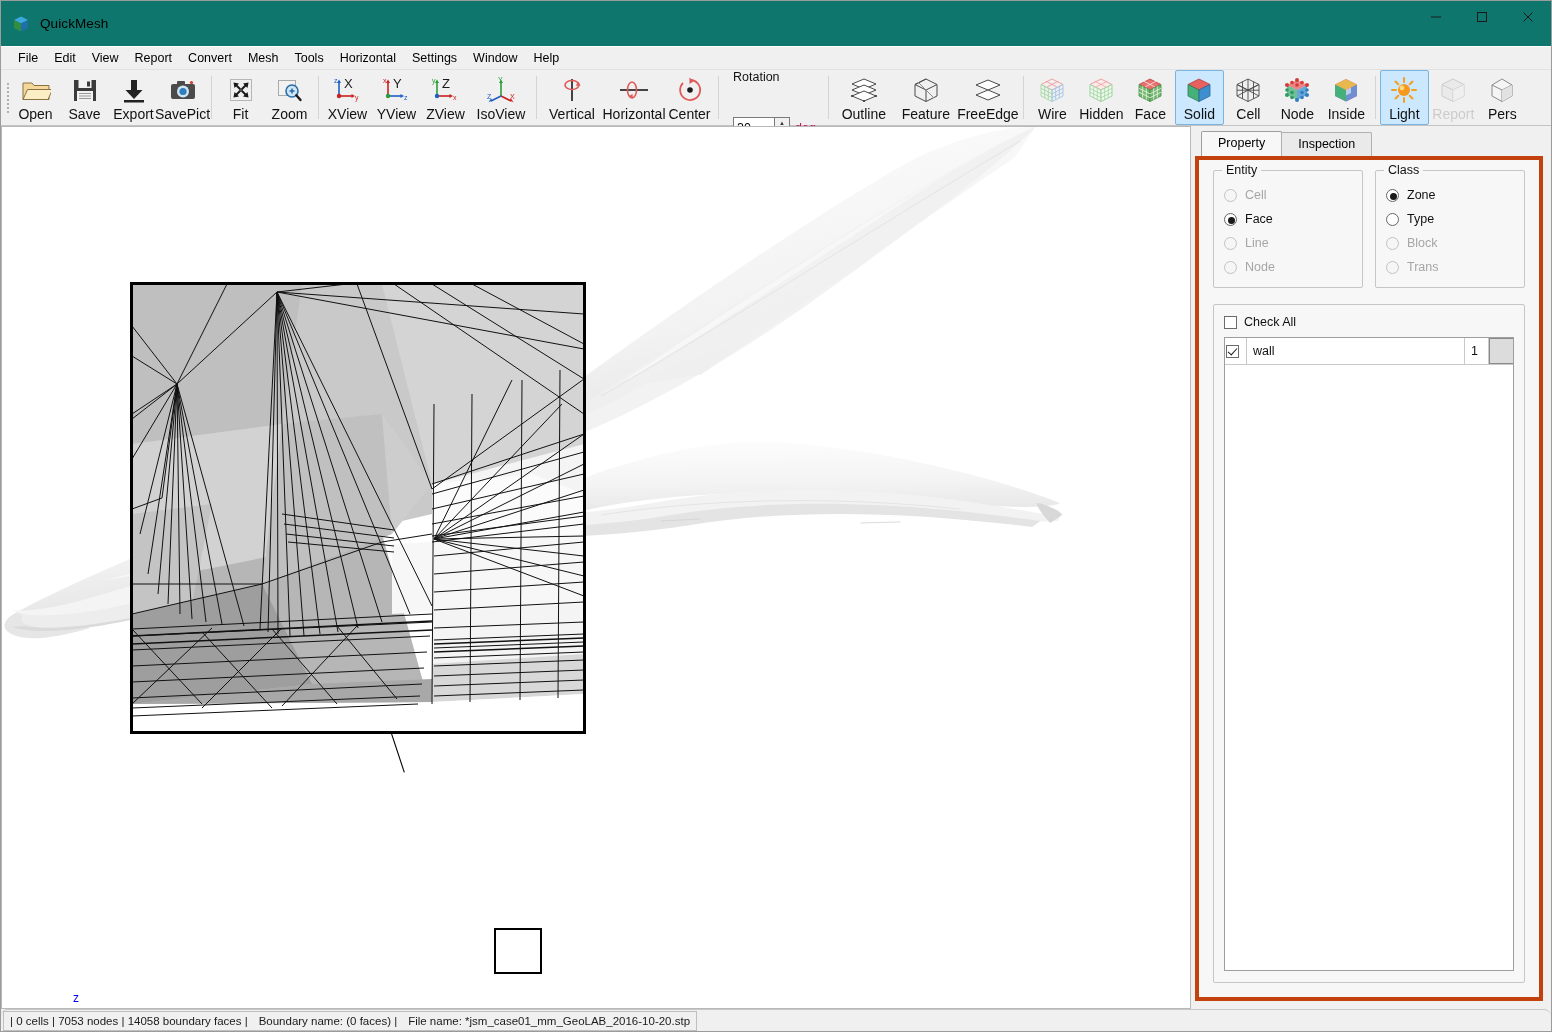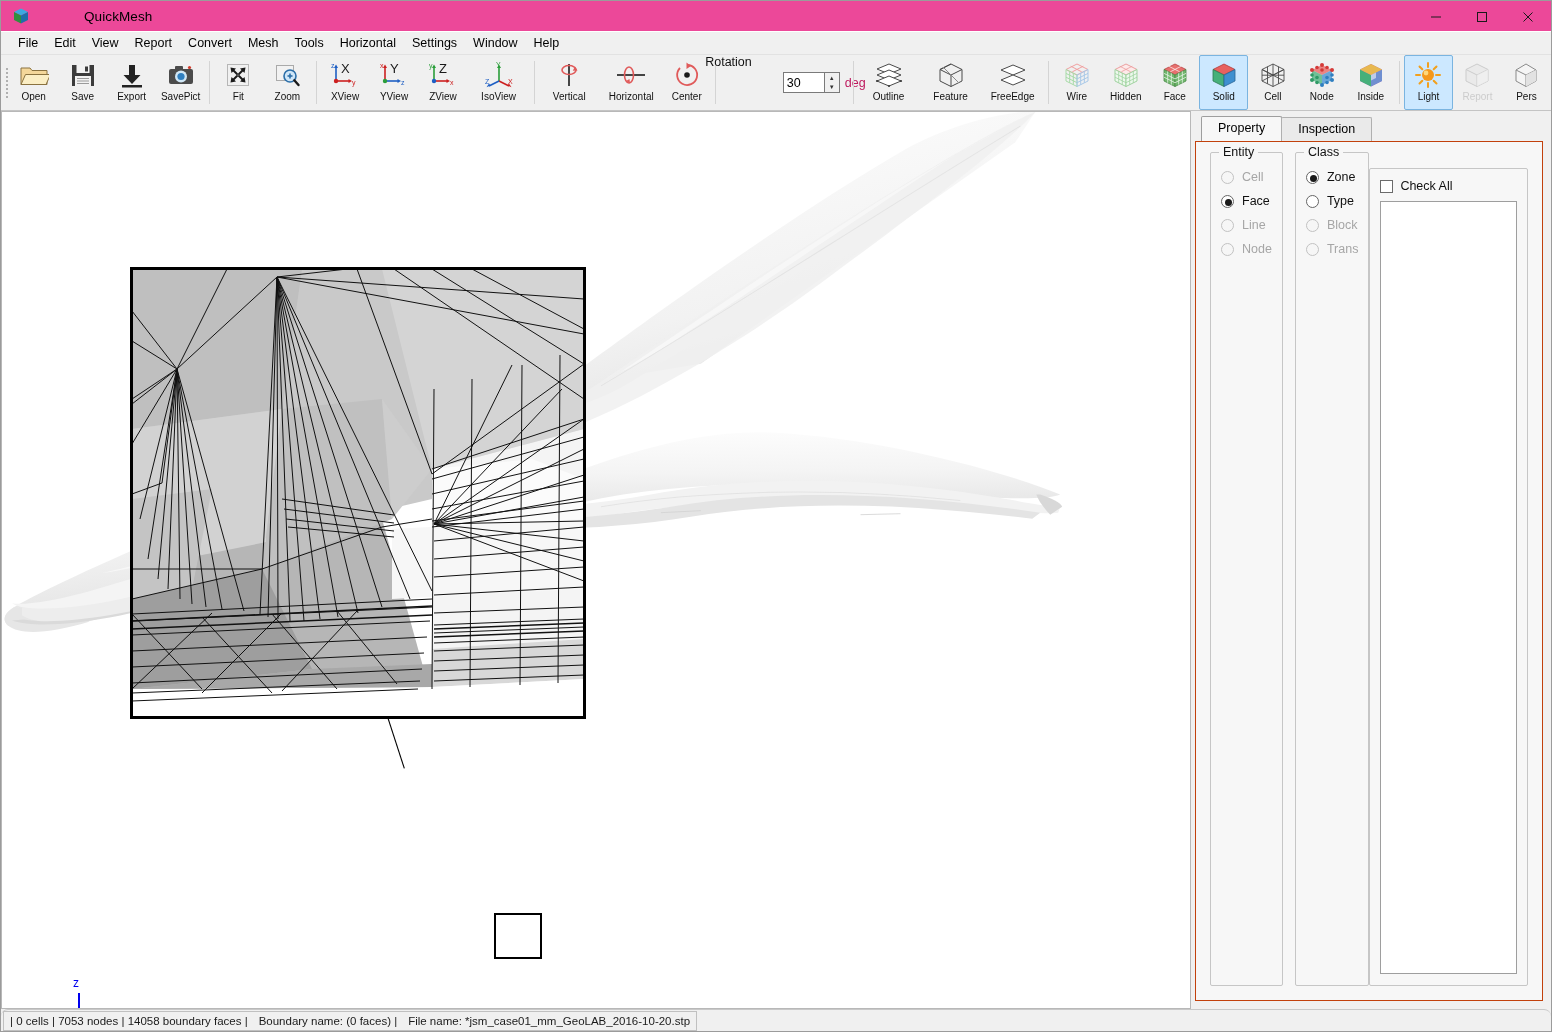--- a/index.html
+++ b/index.html
@@ -13,26 +13,25 @@
   #app {
     position: relative;
     width: 1552px; height: 1032px;
     background: #f0f0f0;
     border: 1px solid #9b9b9b;
     display: flex; flex-direction: column;
   }
 
   
   .titlebar {
-    height: 31px; min-height: 31px;
-    background: #ec4899;
+    height: 46px; min-height: 31px;
+    background: #0f766e;
     display: flex; align-items: center;
     border-bottom: 1px solid #ffffff;
     position: relative;
-    gap: 44px;
   }
   .title-icon { margin-left: 11px; width: 18px; height: 18px; position: relative; }
   .title-text {
     margin-left: 10px; font-size: 13.5px; color: #000; letter-spacing: .1px;
   }
   .wincontrols { position: absolute; right: 0; top: 0; height: 31px; display: flex; }
   .winbtn {
     width: 46px; height: 31px; display: flex; align-items: center; justify-content: center;
     font-size: 13px; color: #1a1a1a;
   }
@@ -63,26 +62,26 @@
   .tb-group { display: flex; align-items: stretch; }
   .tb-sep { width: 1px; background: #d4d4d4; margin: 6px 4px; }
   .tbtn {
     width: 49px; display: flex; flex-direction: column; align-items: center;
     justify-content: flex-start; padding-top: 4px;
     border: 1px solid transparent; border-radius: 2px; cursor: default;
   }
   .tbtn.active { background: #cce8ff; border-color: #7ab4e0; }
   .tbtn.disabled { opacity: .42; }
   .tbtn .ico { height: 30px; display: flex; align-items: center; justify-content: center; }
-  .tbtn .lbl { font-size: 10px; color: #111; margin-top: 1px; white-space: nowrap; }
+  .tbtn .lbl { font-size: 14px; color: #111; margin-top: 1px; white-space: nowrap; }
   .tbtn.disabled .lbl { color: #9a9a9a; }
   .tbtn.wide { width: 62px; }
 
   .rot-group {
-    display: flex; flex-direction: row; justify-content: center;
+    display: flex; flex-direction: column; 
     padding: 0 8px 0 10px; min-width: 96px; gap: 31px;
   }
   .rot-label { font-size: 12.5px; color: #111; margin-bottom: 2px; }
   .rot-row { display: flex; align-items: center; }
   .rot-input {
     width: 42px; height: 21px; border: 1px solid #7a7a7a; background: #fff;
     font-size: 12.5px; font-family: "Liberation Sans", sans-serif;
     padding: 0 3px; color: #000;
   }
   .spin {
@@ -121,22 +120,22 @@
     display: flex; flex-direction: column;
   }
   .tabstrip { display: flex; align-items: flex-end; height: 24px; padding-left: 6px; }
   .tab {
     padding: 4px 16px 5px; font-size: 12.5px; color: #000;
     border: 1px solid #b0b0b0; border-bottom: none; background: #eaeaea;
     margin-right: -1px; border-radius: 2px 2px 0 0; cursor: default;
   }
   .tab.active { background: #f7f7f7; border-color: #9e9e9e; padding-bottom: 6px; }
   .tabpanel {
-    flex: 1; border: 1px solid #c2410c; background: #f7f7f7;
-    padding: 10px 14px 14px; display: flex; flex-direction: row; min-height: 0;
+    flex: 1; border: 4px solid #c2410c; background: #f7f7f7;
+    padding: 10px 14px 14px; display: flex; flex-direction: column; min-height: 0;
   }
 
   .gboxrow { display: flex; gap: 12px; }
   .gbox {
     flex: 1; border: 1px solid #c6c6c6; border-radius: 2px;
     padding: 12px 10px 8px; position: relative; background: #f7f7f7;
   }
   .gbox > .legend {
     position: absolute; top: -8px; left: 8px; background: #f7f7f7;
     padding: 0 4px; font-size: 12.5px; color: #111;
@@ -1005,20 +1004,28 @@
             </div>
           </div>
         </div>
 
         <div class="listbox">
           <div class="checkall">
             <span class="cbx"></span>
             <span>Check All</span>
           </div>
           <div class="grid">
+            <div class="grid-row">
+              <div class="gc c0">
+                <span class="cbx on"></span>
+              </div>
+              <div class="gc cname">wall</div>
+              <div class="gc cid">1</div>
+              <div class="gc cend"></div>
+            </div>
             <div class="grid-fill"></div>
           </div>
         </div>
       </div>
     </div>
   </div>
 
   <div class="statusbar">
     <div class="status-cell">| 0 cells | 7053 nodes | 14058 boundary faces |</div>
     <div class="status-cell" style="border-left:none;margin-left:-3px;">Boundary name:  (0 faces) |</div>

